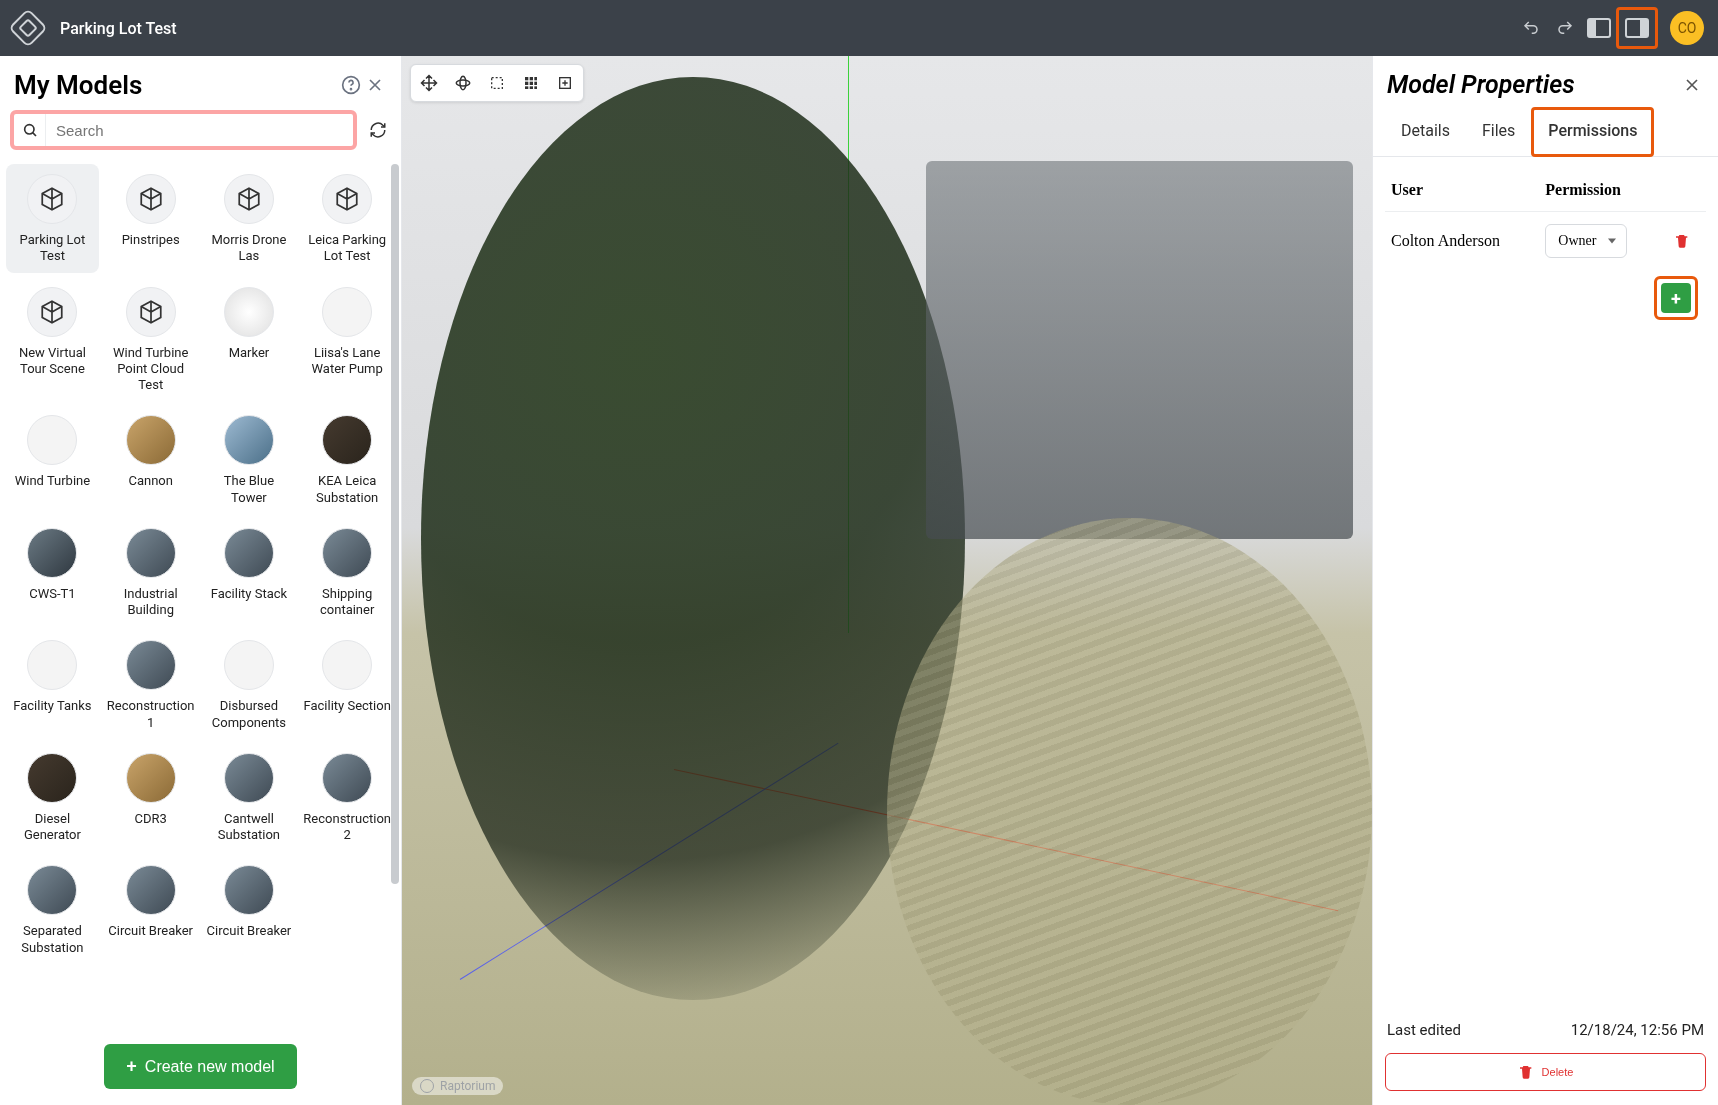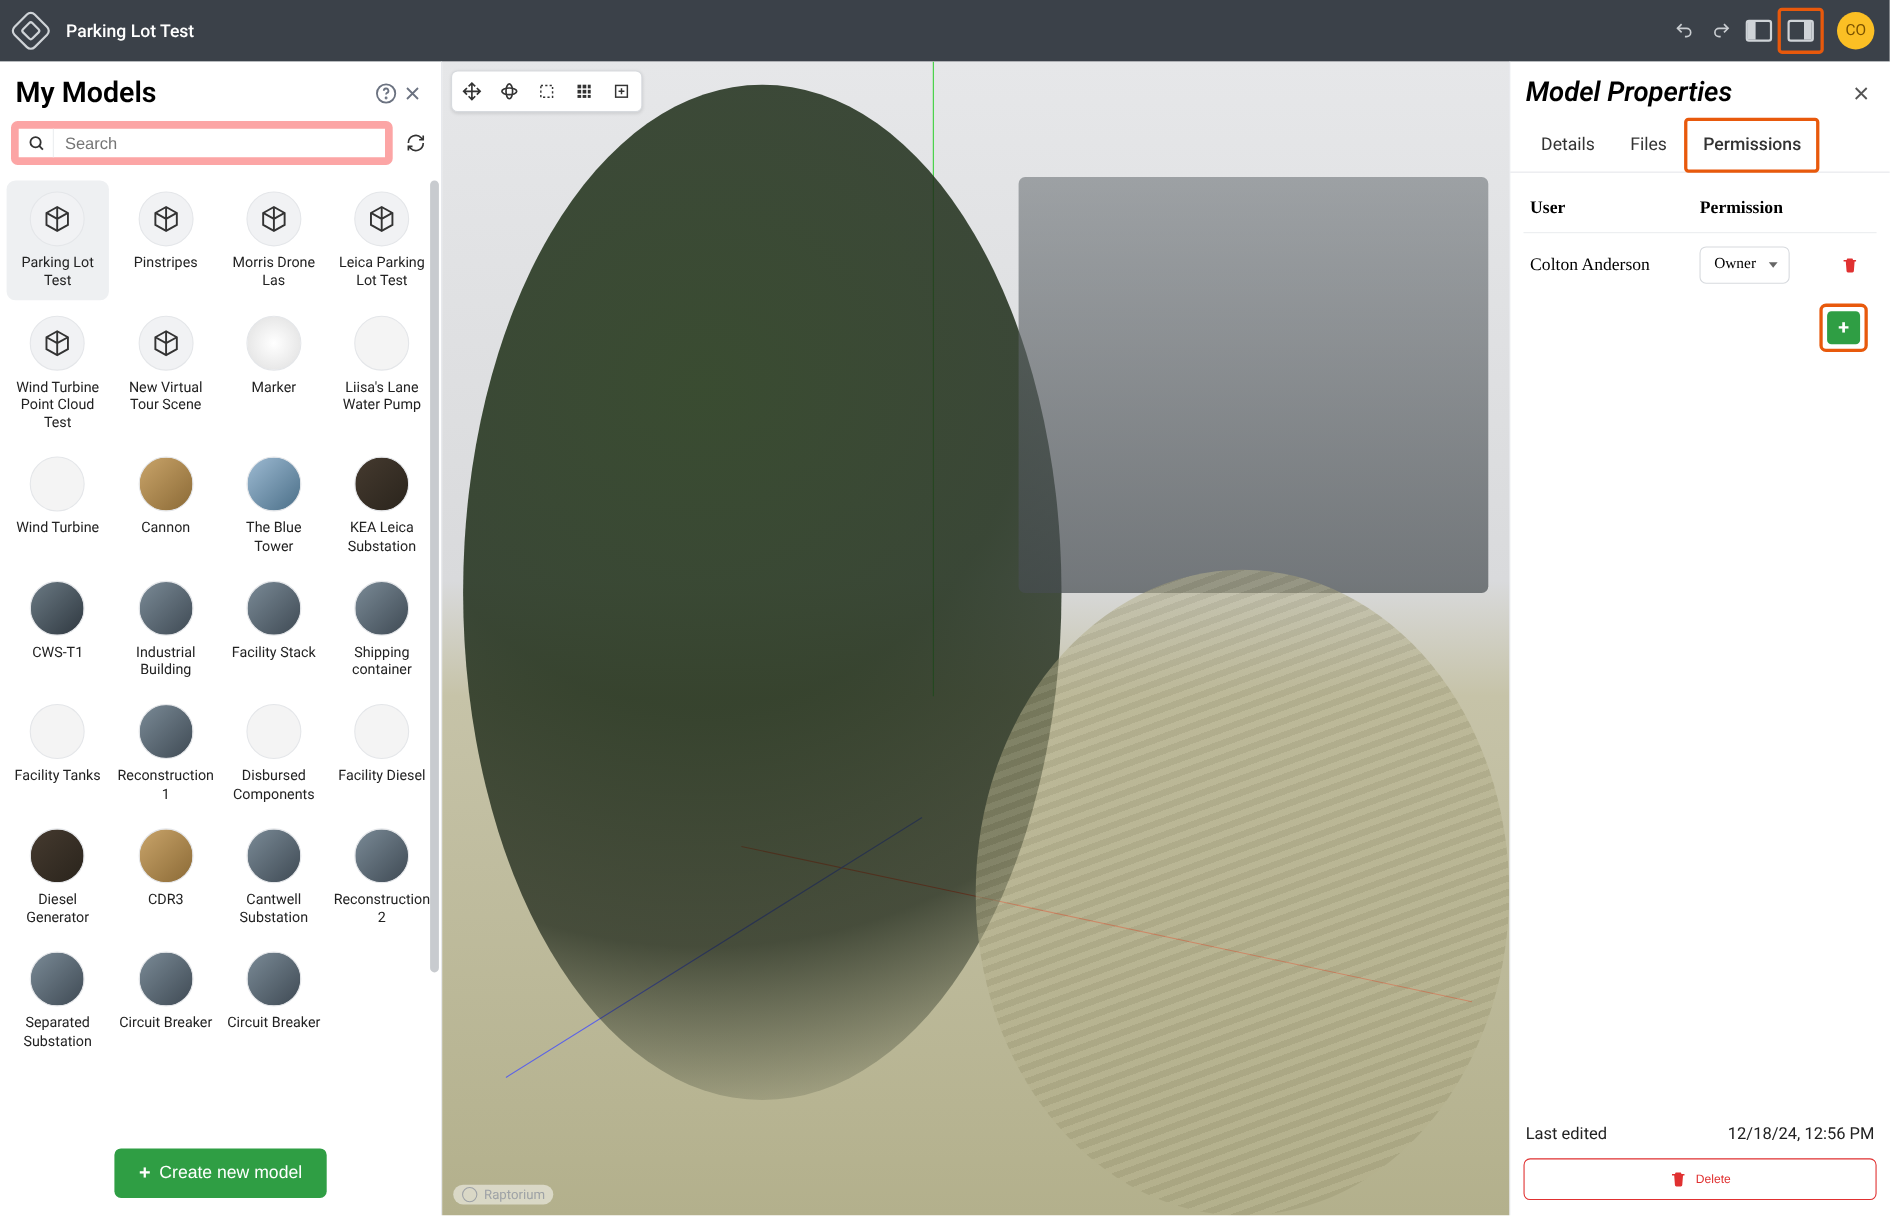--- a/index.html
+++ b/index.html
@@ -19,21 +19,21 @@
 .avatar { width: 34px; height: 34px; border-radius: 50%; background: #fbbf24; color: #7a5200; font-weight: 400; font-size: 14px; display:flex; align-items:center; justify-content:center; margin-left: 12px; }
 
 .main { display: flex; height: calc(100% - 56px); }
 
 
 .sidebar { width: 402px; border-right: 1px solid #e5e7eb; display:flex; flex-direction:column; background:#fff; }
 .sidebar-header { display:flex; align-items:center; padding: 14px 14px 10px; }
 .sidebar-header h2 { font-size: 26px; font-weight: 600; flex:1; }
 .sidebar-header .hbtn { width:24px; height:24px; display:flex; align-items:center; justify-content:center; color:#6b7280; cursor:pointer; }
 .search-row { display:flex; gap:8px; padding: 0 10px 10px; align-items:center; }
-.search-wrap { flex:1; display:flex; align-items:center; border:7px solid #fca5a5; border-radius:6px; height:40px; }
+.search-wrap { flex:1; display:flex; align-items:center; border:4px solid #fca5a5; border-radius:6px; height:40px; }
 .search-wrap .sicon { width:32px; display:flex; align-items:center; justify-content:center; color:#333; border-right:1px solid #eceef0; height:100%; }
 .search-wrap input { border:none; outline:none; flex:1; padding:0 10px; font-size:15px; background:transparent; }
 .refresh-btn { width:26px; height:26px; display:flex; align-items:center; justify-content:center; color:#333; cursor:pointer; }
 
 .model-grid-wrap { flex:1; overflow-y:auto; padding: 4px 6px 0 6px; position:relative; }
 .model-grid { display:grid; grid-template-columns: repeat(4, 1fr); gap: 4px 4px; }
 .model-item { display:flex; flex-direction:column; align-items:center; padding:10px 4px 8px; border-radius:8px; cursor:pointer; }
 .model-item.active { background:#eef0f2; }
 .thumb { width:50px; height:50px; border-radius:50%; background:#f1f2f4; display:flex; align-items:center; justify-content:center; border:1px solid #e4e6e9; margin-bottom:8px; overflow:hidden; }
 .thumb.cube svg { width:26px; height:26px; color:#333; }
@@ -201,30 +201,30 @@
             </div>
             <div class="label">Leica Parking Lot Test</div>
           </div>
           <div class="model-item">
             <div class="thumb cube">
               <svg viewBox="0 0 24 24" fill="none" stroke="currentColor" stroke-width="1.6">
                 <path d="M12 2l9 5v10l-9 5-9-5V7l9-5z"></path>
                 <path d="M12 2v10M12 12l9-5M12 12l-9-5M12 12v10"></path>
               </svg>
             </div>
+            <div class="label">New Virtual Tour Scene</div>
+          </div>
+          <div class="model-item">
+            <div class="thumb cube">
+              <svg viewBox="0 0 24 24" fill="none" stroke="currentColor" stroke-width="1.6">
+                <path d="M12 2l9 5v10l-9 5-9-5V7l9-5z"></path>
+                <path d="M12 2v10M12 12l9-5M12 12l-9-5M12 12v10"></path>
+              </svg>
+            </div>
             <div class="label">Wind Turbine Point Cloud Test</div>
-          </div>
-          <div class="model-item">
-            <div class="thumb cube">
-              <svg viewBox="0 0 24 24" fill="none" stroke="currentColor" stroke-width="1.6">
-                <path d="M12 2l9 5v10l-9 5-9-5V7l9-5z"></path>
-                <path d="M12 2v10M12 12l9-5M12 12l-9-5M12 12v10"></path>
-              </svg>
-            </div>
-            <div class="label">New Virtual Tour Scene</div>
           </div>
           <div class="model-item">
             <div class="thumb img e"></div>
             <div class="label">Marker</div>
           </div>
           <div class="model-item">
             <div class="thumb img light"></div>
             <div class="label">Liisa's Lane Water Pump</div>
           </div>
           <div class="model-item">
@@ -266,21 +266,21 @@
           <div class="model-item">
             <div class="thumb img a"></div>
             <div class="label">Reconstruction 1</div>
           </div>
           <div class="model-item">
             <div class="thumb img light"></div>
             <div class="label">Disbursed Components</div>
           </div>
           <div class="model-item">
             <div class="thumb img light"></div>
-            <div class="label">Facility Diesel</div>
+            <div class="label">Facility Section</div>
           </div>
           <div class="model-item">
             <div class="thumb img d"></div>
             <div class="label">Diesel Generator</div>
           </div>
           <div class="model-item">
             <div class="thumb img b"></div>
             <div class="label">CDR3</div>
           </div>
           <div class="model-item">

